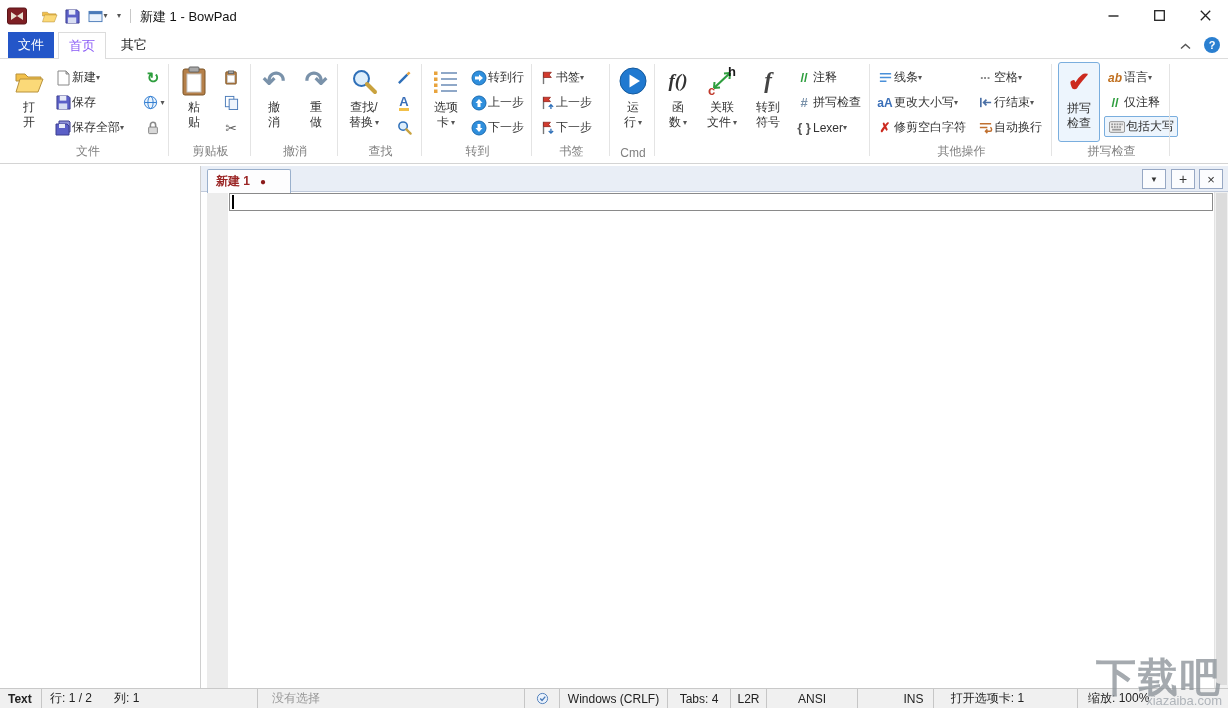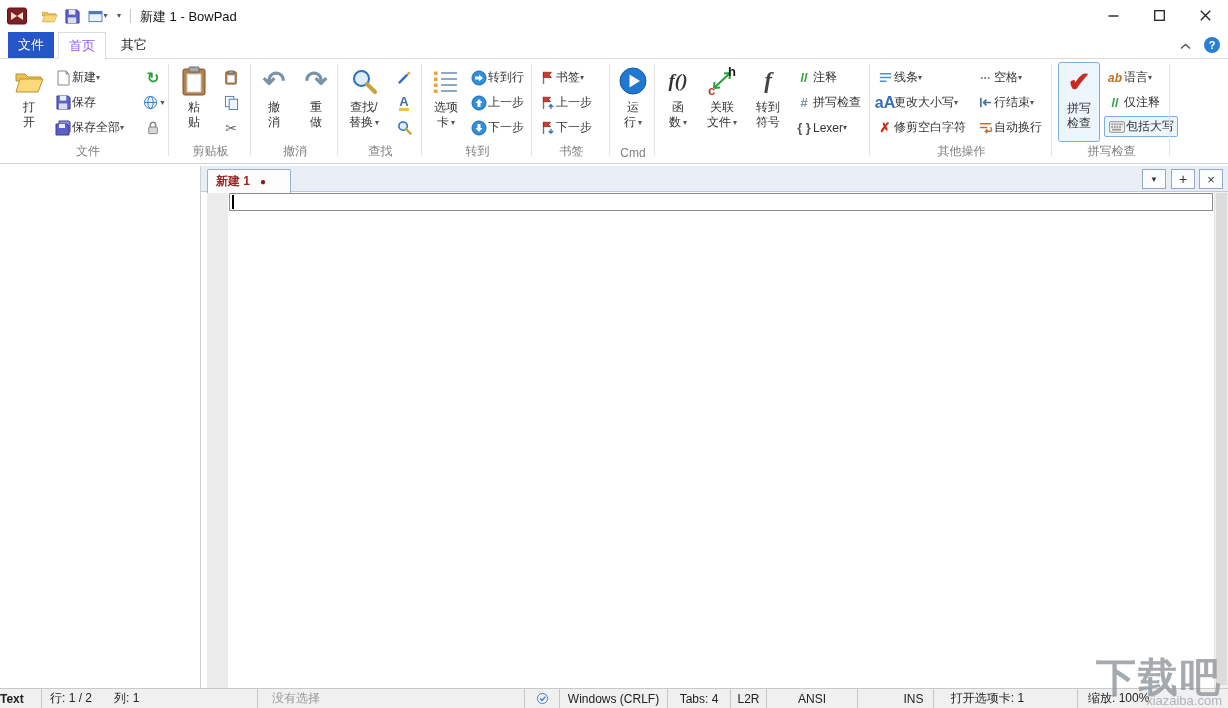--- a/index.html
+++ b/index.html
@@ -449,21 +449,21 @@
     <div class="sm" style="left:4px;top:8px">
       <span class="ic">
           <svg width="15" height="15" viewBox="0 0 16 16">
             <path d="M2 4h12M2 8h12M2 12h7" stroke="#4a90d9" stroke-width="1.8" fill="none"></path>
           </svg>
         </span>
       <span>线条</span>
       <span class="arr">▾</span>
     </div>
     <div class="sm" style="left:4px;top:33px">
-      <span class="ic c-blue" style="font-size:16px">aA</span>
+      <span class="ic c-blue" style="font-size:12px">aA</span>
       <span>更改大小写</span>
       <span class="arr">▾</span>
     </div>
     <div class="sm" style="left:4px;top:58px">
       <span class="ic c-red">✗</span>
       <span>修剪空白字符</span>
     </div>
     <div class="sm" style="left:104px;top:8px">
       <span class="ic" style="color:#888;font-weight:bold;letter-spacing:-1px">···</span>
       <span>空格</span>
@@ -553,21 +553,21 @@
 <div id="editor">
   <div id="fold-margin"></div>
   <div id="cur-line"></div>
   <div id="caret"></div>
   <div id="vscroll">
       <div class="thumb"></div>
     </div>
 </div>
 
 <div id="statusbar">
-  <div class="seg" style="left:0;width:42px;font-weight:bold">Text</div>
+  <div class="seg" style="left:0;width:42px;padding-left:8px;font-weight:bold">Text</div>
   <div class="seg" style="left:42px;width:216px;padding-left:8px">
     <span>行: 1 / 2</span>
     <span style="margin-left:22px">列: 1</span>
   </div>
   <div class="seg muted" style="left:258px;width:267px;padding-left:14px">没有选择</div>
   <div class="seg center" style="left:525px;width:35px">
     <span>
         <svg width="13" height="13" viewBox="0 0 14 14" style="display:block">
           <circle cx="7" cy="7" r="5.5" fill="#eaf2fc" stroke="#4a7ab8"></circle>
           <path d="M4.5 7l2 2 3.5-4" fill="none" stroke="#4a7ab8" stroke-width="1.5"></path>

